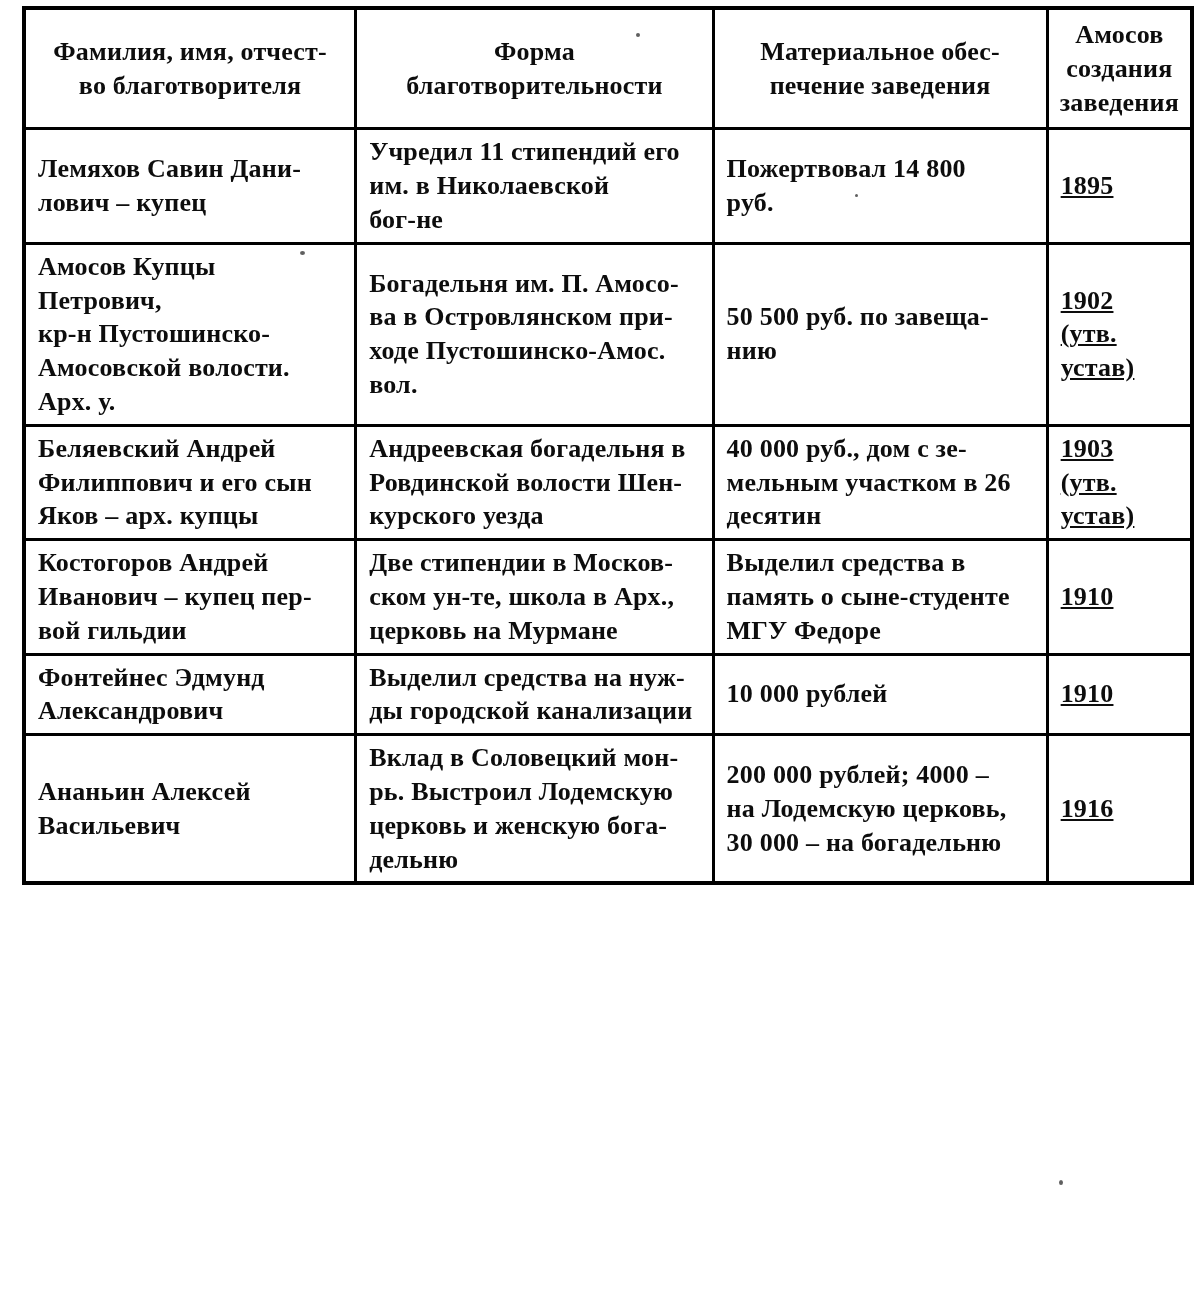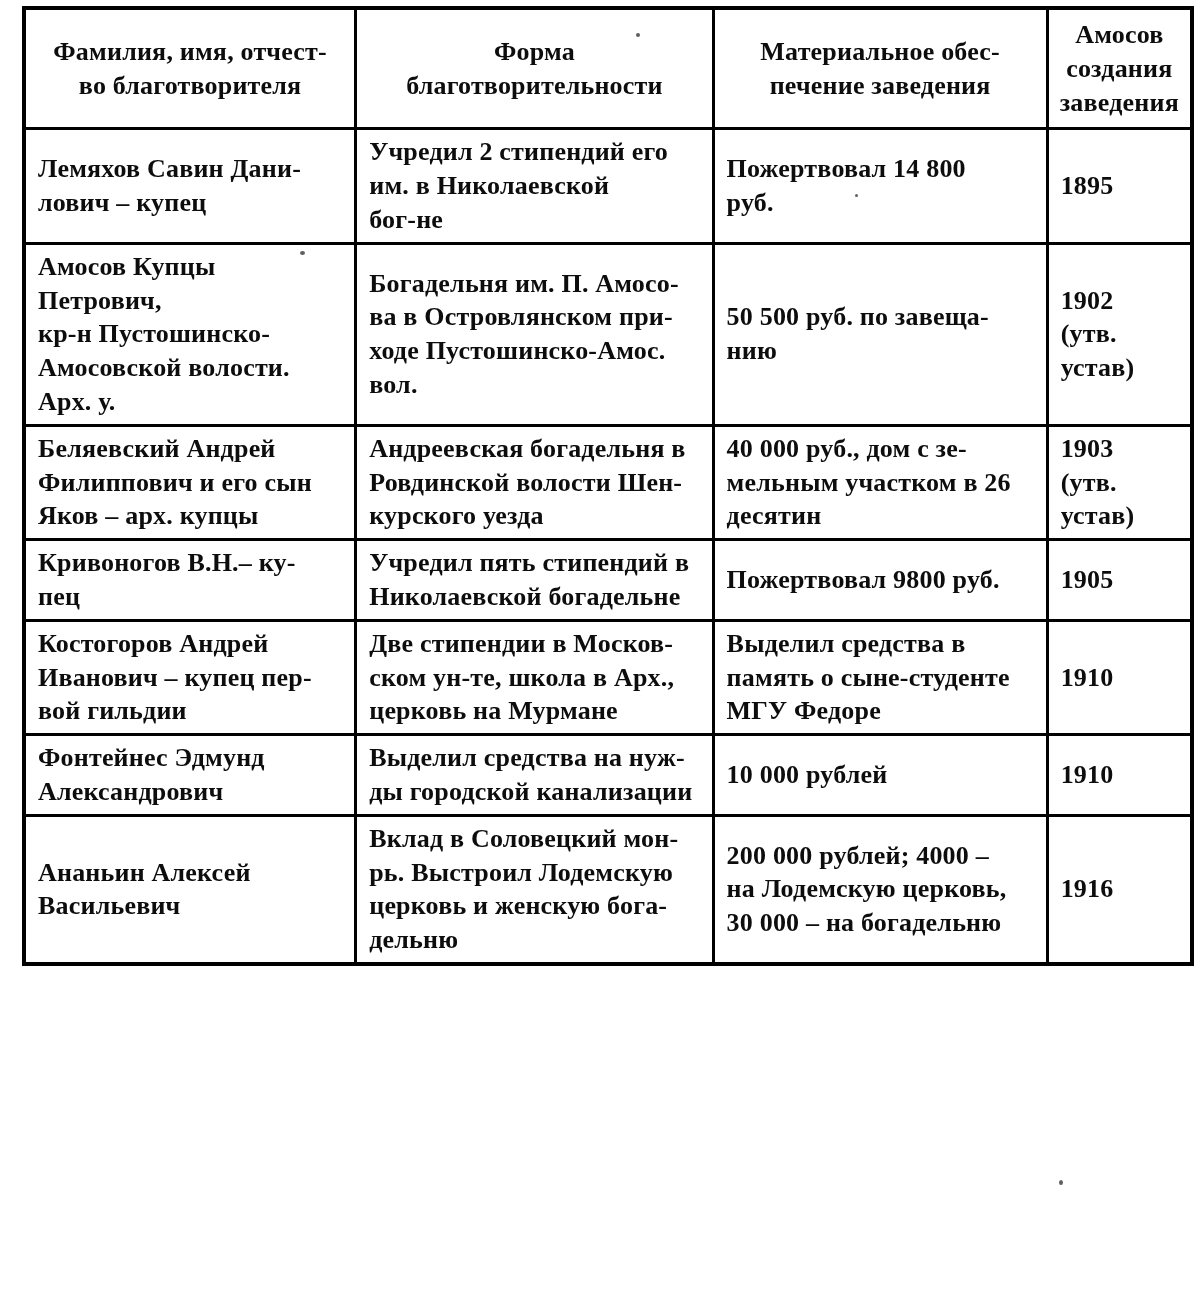--- a/index.html
+++ b/index.html
@@ -39,20 +39,21 @@
   }
   table.scan-table { border: 4px solid #000; }
   table.scan-table th {
     text-align: center;
     padding: 8px 6px;
   }
   td.year-col {
     text-align: center;
     padding-left: 4px;
     padding-right: 4px;
+    text-decoration: underline;
   }
   col.c-name { width: 28.4%; }
   col.c-form { width: 30.6%; }
   col.c-support { width: 28.6%; }
   col.c-year { width: 12.4%; }
   
   .speck {
     position: absolute;
     background: #2a2a2a;
     border-radius: 50%;
@@ -84,21 +85,21 @@
 печение заведения</th>
         <th>Амосов
 создания
 заведения</th>
       </tr>
     </thead>
     <tbody>
       <tr>
         <td>Лемяхов Савин Дани-
 лович – купец</td>
-        <td>Учредил 2 стипендий его
+        <td>Учредил 11 стипендий его
 им. в Николаевской
 бог-не</td>
         <td>Пожертвовал 14 800
 руб.</td>
         <td class="year-col">1895</td>
       </tr>
       <tr>
         <td>Амосов Купцы Петрович,
 кр-н Пустошинско-
 Амосовской волости.
@@ -119,28 +120,20 @@
 Яков – арх. купцы</td>
         <td>Андреевская богадельня в
 Ровдинской волости Шен-
 курского уезда</td>
         <td>40 000 руб., дом с зе-
 мельным участком в 26
 десятин</td>
         <td class="year-col">1903
 (утв.
 устав)</td>
-      </tr>
-      <tr>
-        <td>Кривоногов В.Н.– ку-
-пец</td>
-        <td>Учредил пять стипендий в
-Николаевской богадельне</td>
-        <td>Пожертвовал 9800 руб.</td>
-        <td class="year-col">1905</td>
       </tr>
       <tr>
         <td>Костогоров Андрей
 Иванович – купец пер-
 вой гильдии</td>
         <td>Две стипендии в Москов-
 ском ун-те, школа в Арх.,
 церковь на Мурмане</td>
         <td>Выделил средства в
 память о сыне-студенте

